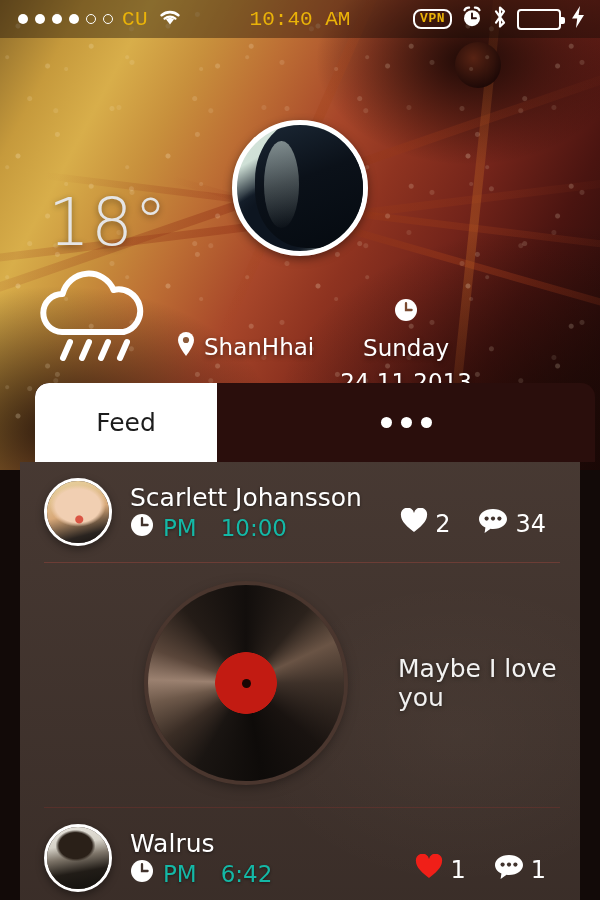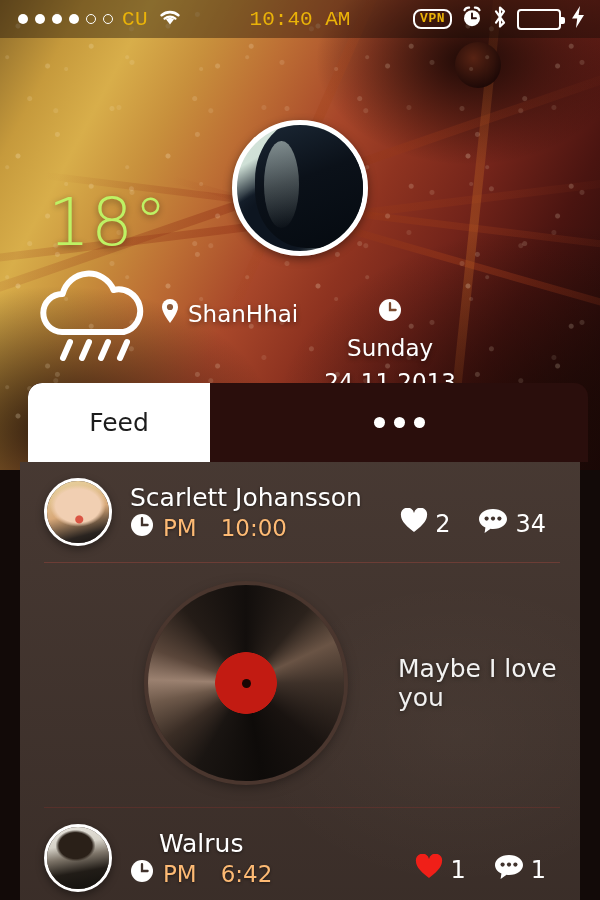--- a/index.html
+++ b/index.html
@@ -117,36 +117,36 @@
     background: linear-gradient(160deg, #1d2a38 0%, #0b1119 45%, #050a10 100%);
   }
   .avatar-hair::after {
     content:''; position:absolute; left:8%; top:18%; width:30%; height:66%;
     border-radius:50%;
     background: linear-gradient(170deg, rgba(220,235,228,0.55), rgba(220,235,228,0));
   }
 
   .temp {
     position: absolute; left: 48px; top: 190px;
-    font-size: 66px; font-weight: 300; color: #bef264; line-height: 1;
+    font-size: 66px; font-weight: 300; color: #e5e5e5; line-height: 1;
     letter-spacing: 1px; text-shadow: 0 2px 6px rgba(0,0,0,0.4); z-index: 15;
   }
   .weather-icon { position: absolute; left: 30px; top: 270px; z-index: 15; }
   .info-row {
-    position: absolute; left: 160px; top: 298px;
-    display: flex; align-items: flex-start; color: #fff;
+    position: absolute; left: 176px; top: 298px;
+    display: flex; align-items: center; color: #fff;
     font-size: 23px; text-shadow: 0 2px 5px rgba(0,0,0,0.45); z-index: 15;
   }
   .info-item { display: flex; align-items: center; gap: 8px; }
   .info-item + .info-item { margin-left: 26px; flex-direction: column; }
   .info-date-nums { margin-left: 0; }
 
   
   .tabbar {
-    position: absolute; left: 28px; top: 383px; width: 560px; height: 79px;
+    position: absolute; left: 35px; top: 383px; width: 560px; height: 79px;
     background: #2a0e0c; border-radius: 14px 14px 0 0;
     display: flex; z-index: 30; overflow: hidden;
   }
   .tab {
     display: flex; align-items: center; justify-content: center;
     font-size: 25px; color: #fff; height: 100%;
   }
   .tab.active { background: #fff; color: #1c1c1c; width: 182px; border-radius: 14px 0 0 0; }
   .tab.inactive { width: 236px; }
   .tab-more {
@@ -179,25 +179,25 @@
       radial-gradient(circle at 52% 62%, rgba(214,64,48,0.85) 0 7%, rgba(0,0,0,0) 9%),
       radial-gradient(ellipse 60% 45% at 50% 40%, #f1cfb2 0 60%, rgba(0,0,0,0) 75%),
       linear-gradient(165deg, #e8d29f 0%, #e2c18f 28%, #d8a878 50%, #2a2420 82%, #15110f 100%);
   }
   .av-walrus {
     width: 100%; height: 100%;
     background:
       radial-gradient(ellipse 38% 30% at 46% 30%, #2a2018 0 70%, rgba(0,0,0,0) 85%),
       linear-gradient(170deg, #e9e6df 0%, #d6d2c8 30%, #7d7468 48%, #211c17 70%, #12100d 100%);
   }
-  .post-meta { margin-left: 18px; text-align: center; }
+  .post-meta { margin-left: 18px; }
   .post-name { font-size: 25px; color: #fff; line-height: 1.25; text-shadow: 0 1px 3px rgba(0,0,0,0.5); }
   .post-time {
     display: flex; align-items: center; gap: 9px;
-    font-size: 23px; color: #fdba74; margin-top: 0; text-shadow: 0 1px 3px rgba(0,0,0,0.5);
+    font-size: 23px; color: #14b8a6; margin-top: 0; text-shadow: 0 1px 3px rgba(0,0,0,0.5);
   }
   .post-time .tsep { width: 6px; }
   .post-stats {
     position: absolute; right: 34px; top: 46px;
     display: flex; align-items: center; gap: 28px;
     color: #fff; font-size: 24px;
   }
   .stat { display: flex; align-items: center; gap: 7px; }
   .divider { height: 1px; background: #6b3a33; margin: 16px 20px 0 24px; }
 

